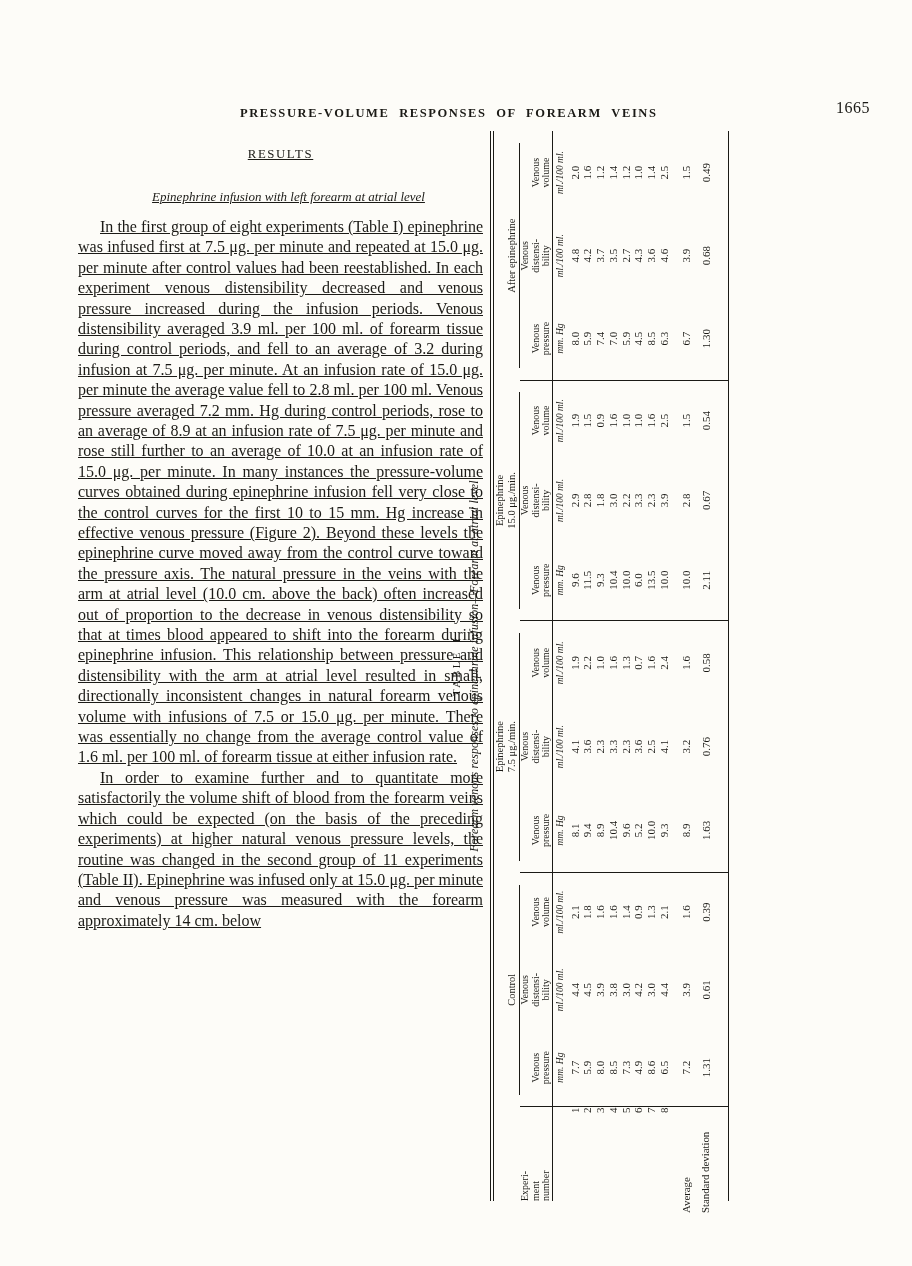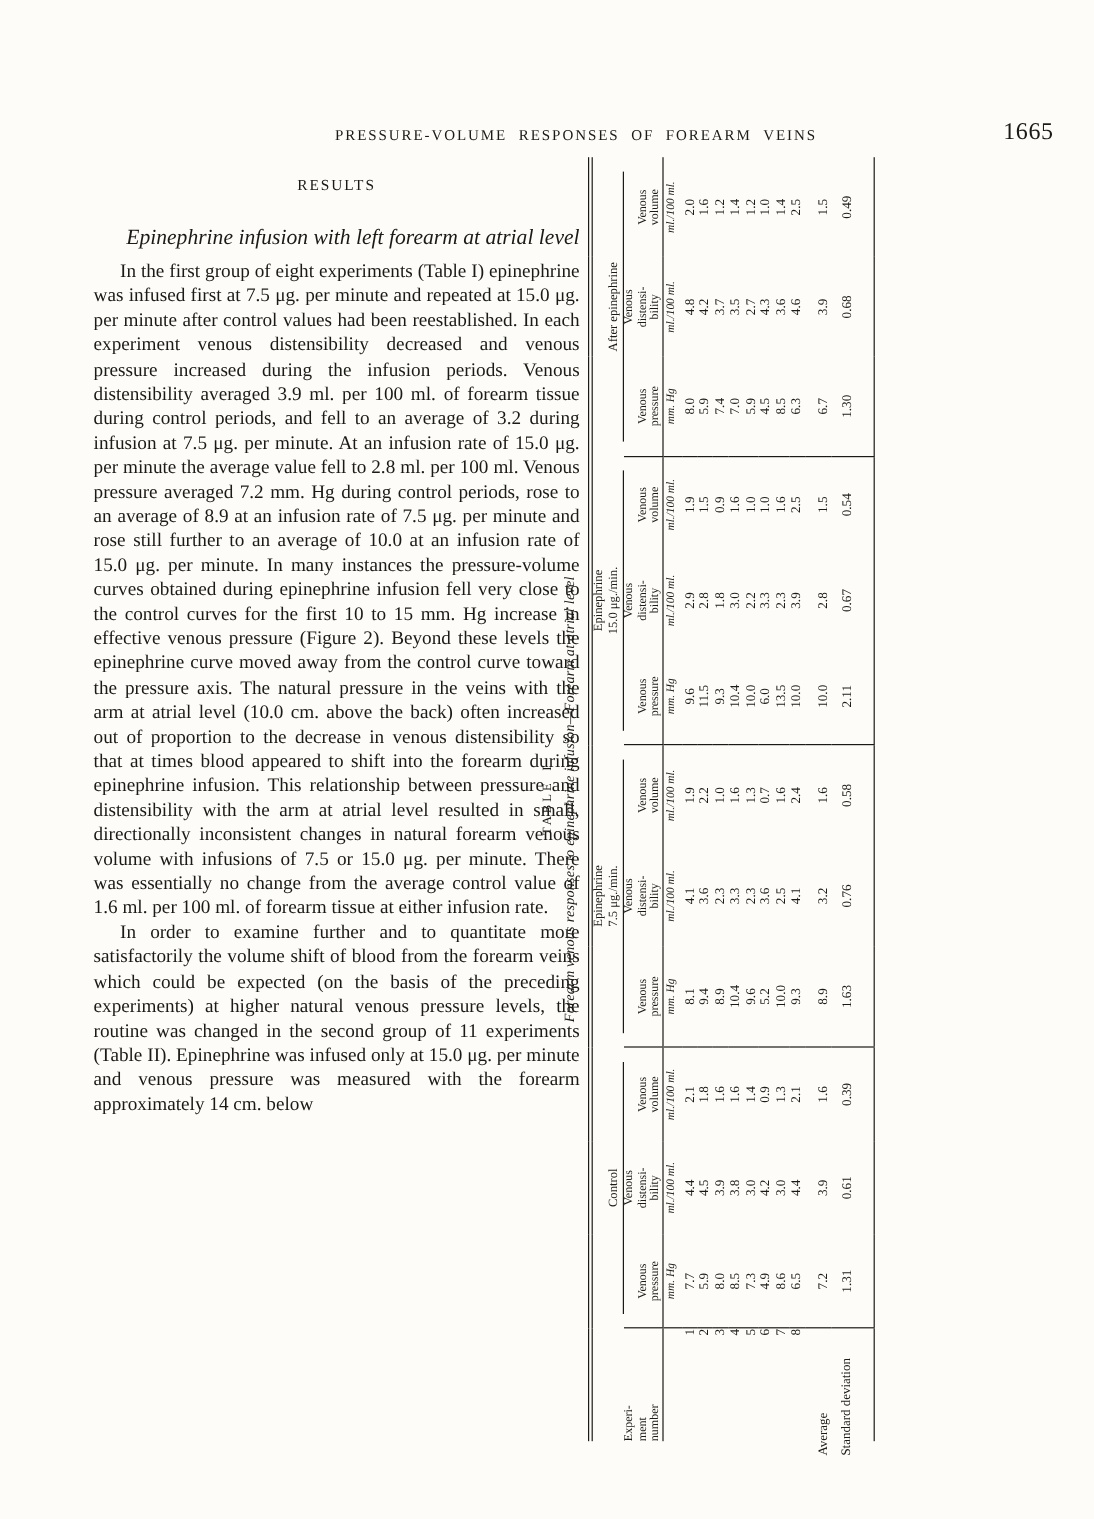--- a/index.html
+++ b/index.html
@@ -3,37 +3,37 @@
 <meta charset="utf-8">
 <style>
   html,body{margin:0;padding:0;}
   body{
     width:912px;height:1266px;position:relative;overflow:hidden;
     background:#fdfcf8;color:#1b1a16;
     font-family:"Liberation Serif","DejaVu Serif",serif;
   }
   .running-title{
     position:absolute;left:240px;top:106px;width:480px;
-    text-align:center;font-size:12.5px;font-weight:400;
+    font-size:12.5px;font-weight:700;
     letter-spacing:1.6px;word-spacing:5px;
   }
   .page-number{
-    position:absolute;left:836px;top:99px;font-size:20px;letter-spacing:.5px;
+    position:absolute;left:836px;top:99px;font-size:16px;letter-spacing:.5px;
   }
   .text-col{
     position:absolute;left:78px;top:144px;width:405px;
-    font-size:16px;line-height:20.4px;text-align:justify;
+    font-size:16px;line-height:20.4px;text-align:justify;text-decoration:underline;
   }
   .results-heading{
     text-align:center;font-size:12.8px;letter-spacing:1.6px;
     margin:0 0 23px 0;font-weight:400;
   }
   .section-heading{
-    font-style:italic;font-size:18px;line-height:20.5px;
-    margin:0 0 9px 16px;padding-left:28px;text-indent:-28px;text-align:right;
+    font-style:italic;font-size:13px;line-height:20.5px;
+    margin:0 0 9px 16px;padding-left:28px;text-indent:-28px;text-align:center;
   }
   .section-heading.second{margin-top:26px;}
   .para{margin:0;text-indent:22px;}
   
   .table-wrap{
     position:absolute;left:451px;top:1201px;width:1070px;height:358px;
     transform:rotate(-90deg);transform-origin:0 0;
   }
   .tcaption{text-align:center;}
   .tlabel{font-size:10.5px;letter-spacing:2.5px;word-spacing:3px;}

